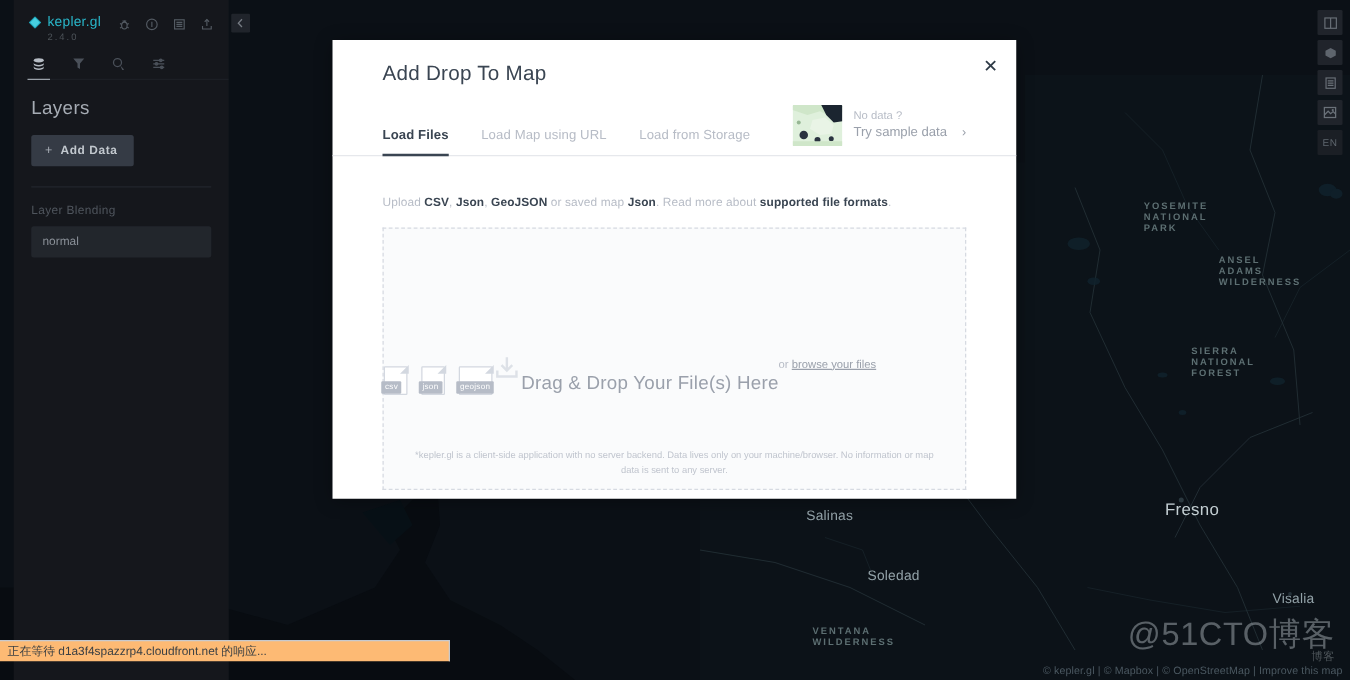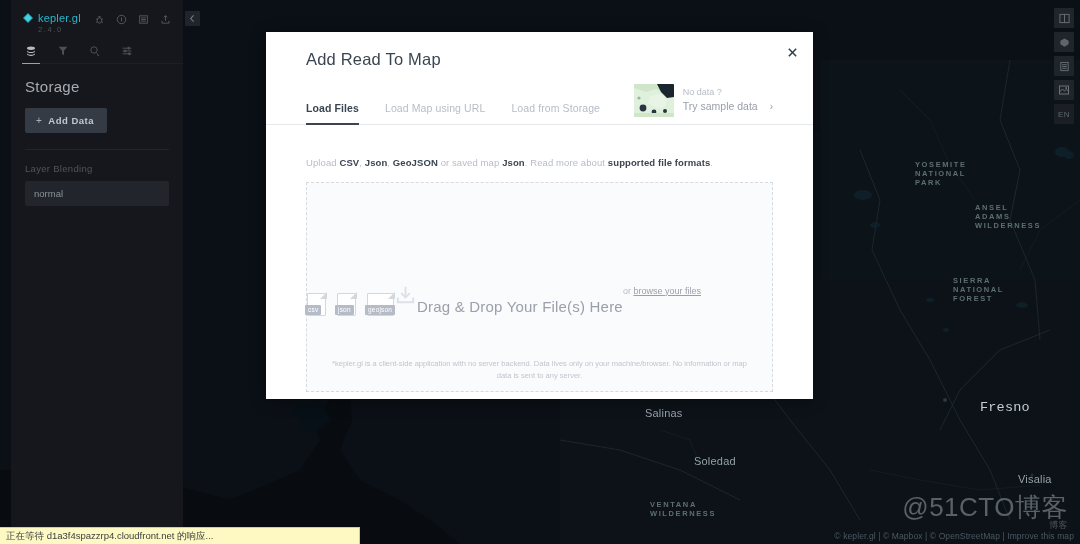--- a/index.html
+++ b/index.html
@@ -217,23 +217,23 @@
   }
   .dz-sub { margin-top: 7px; font-size: 9px; color: #b7bcc6; }
   .dz-sub a { color: #9aa0ab; text-decoration: underline; cursor: pointer; }
   .dz-foot {
     position: absolute; left: 18px; right: 18px; bottom: 9px;
     font-size: 7.5px; color: #c0c5ce; text-align: center; line-height: 1.6;
   }
 
   
   .statusbar {
-    position: absolute; left: 0; bottom: 0;
+    position: absolute; left: 0; bottom: 15px;
     height: 17px; width: 360px;
-    background: #fef9c3;
+    background: #fdba74;
     border-top: 1px solid #c7c9cd;
     border-right: 1px solid #c7c9cd;
     display: flex; align-items: center;
     padding: 0 6px;
     font-size: 9.5px; color: #3c4043;
     z-index: 60;
     white-space: nowrap; overflow: hidden;
   }
 </style>
 </head>
@@ -283,21 +283,21 @@
     </svg>
 
     <div class="map-label park" style="left:915px; top:160px; width:92px;">YOSEMITE<br>NATIONAL<br>PARK</div>
     <div class="map-label park" style="left:975px; top:203px; width:108px;">ANSEL<br>ADAMS<br>WILDERNESS</div>
     <div class="map-label park" style="left:953px; top:276px; width:100px;">SIERRA<br>NATIONAL<br>FOREST</div>
     <div class="map-label park" style="left:650px; top:500px; width:108px;">VENTANA<br>WILDERNESS</div>
 
     <div class="map-label city" style="left:645px; top:407px;">Salinas</div>
     <div class="map-label city" style="left:694px; top:455px;">Soledad</div>
     <div class="map-label city" style="left:1018px; top:473px;">Visalia</div>
-    <div class="map-label city big" style="left:980px; top:400px;font-family:Liberation Mono, monospace;">Fresno</div>
+    <div class="map-label city big" style="left:932px; top:400px;">Fresno</div>
 
     <div class="watermark">
       <span>@51CTO博客</span>
       <span class="mini">博客</span>
     </div>
 
     <div class="map-attrib">© kepler.gl | © Mapbox | © OpenStreetMap | Improve this map</div>
   </div>
 
   <div class="map-controls">
@@ -406,21 +406,21 @@
             <circle cx="7.6" cy="3.2" r="1" fill="currentColor"></circle>
           <line x1="1.6" y1="6" x2="10.4" y2="6"></line>
             <circle cx="4.2" cy="6" r="1" fill="currentColor"></circle>
           <line x1="1.6" y1="8.8" x2="10.4" y2="8.8"></line>
             <circle cx="8.4" cy="8.8" r="1" fill="currentColor"></circle>
         </svg>
       </div>
     </div>
 
     <div class="sb-body">
-      <div class="panel-title">Storage</div>
+      <div class="panel-title">Layers</div>
       <button class="add-data-btn">
         <span class="plus">+</span>
         <span>Add Data</span>
       </button>
       <div class="sb-divider"></div>
       <div class="field-label">Layer Blending</div>
       <div class="select-box">normal</div>
     </div>
   </div>
 
@@ -431,21 +431,21 @@
   </div>
 
   <div class="modal-wrap">
     <div class="modal-close">
       <svg width="11" height="11" viewBox="0 0 12 12" stroke="currentColor" stroke-width="1.6" fill="none">
         <line x1="2" y1="2" x2="10" y2="10"></line>
           <line x1="10" y1="2" x2="2" y2="10"></line>
       </svg>
     </div>
 
-    <div class="modal-title">Add Read To Map</div>
+    <div class="modal-title">Add Drop To Map</div>
 
     <div class="modal-tabsrow">
       <div class="tabs">
         <div class="tab active">Load Files</div>
         <div class="tab">Load Map using URL</div>
         <div class="tab">Load from Storage</div>
       </div>
       <div class="sample">
         <div class="sample-thumb">
           <svg width="40" height="33" viewBox="0 0 40 33" preserveAspectRatio="none">

